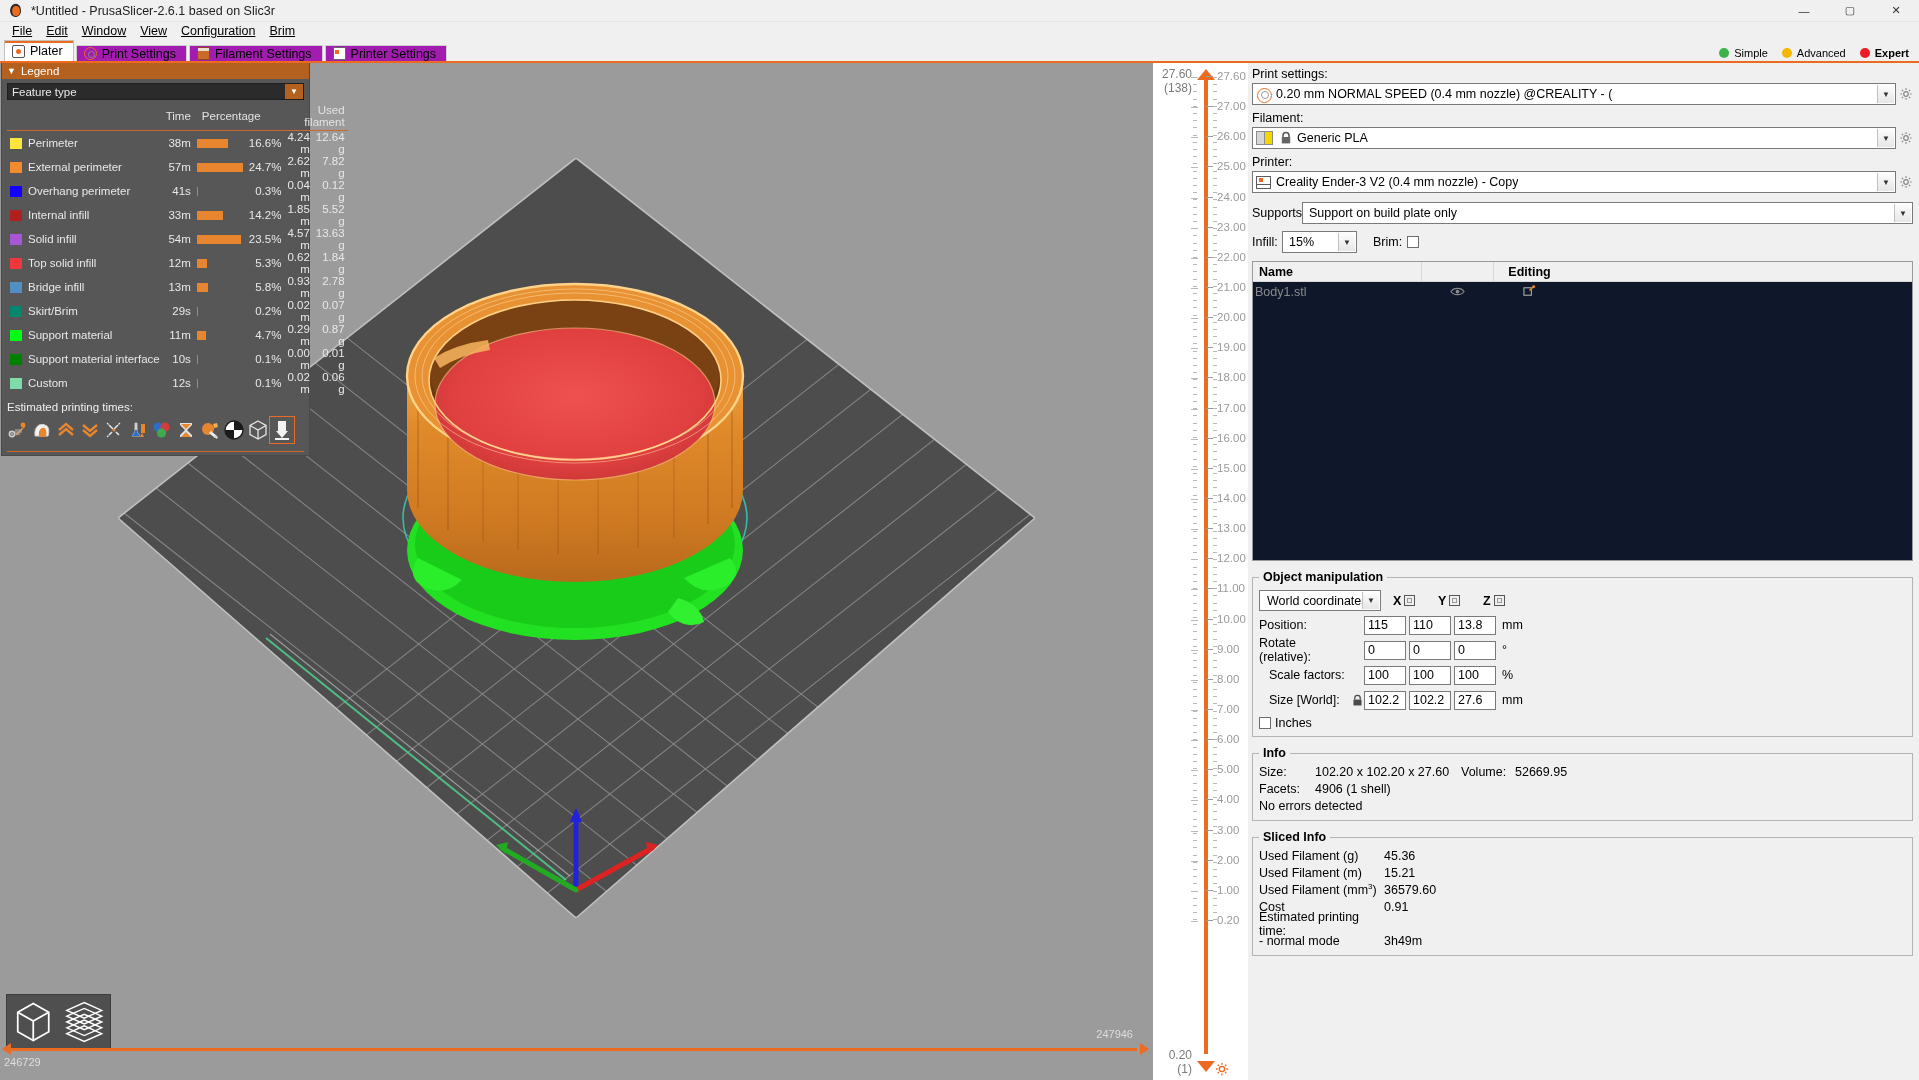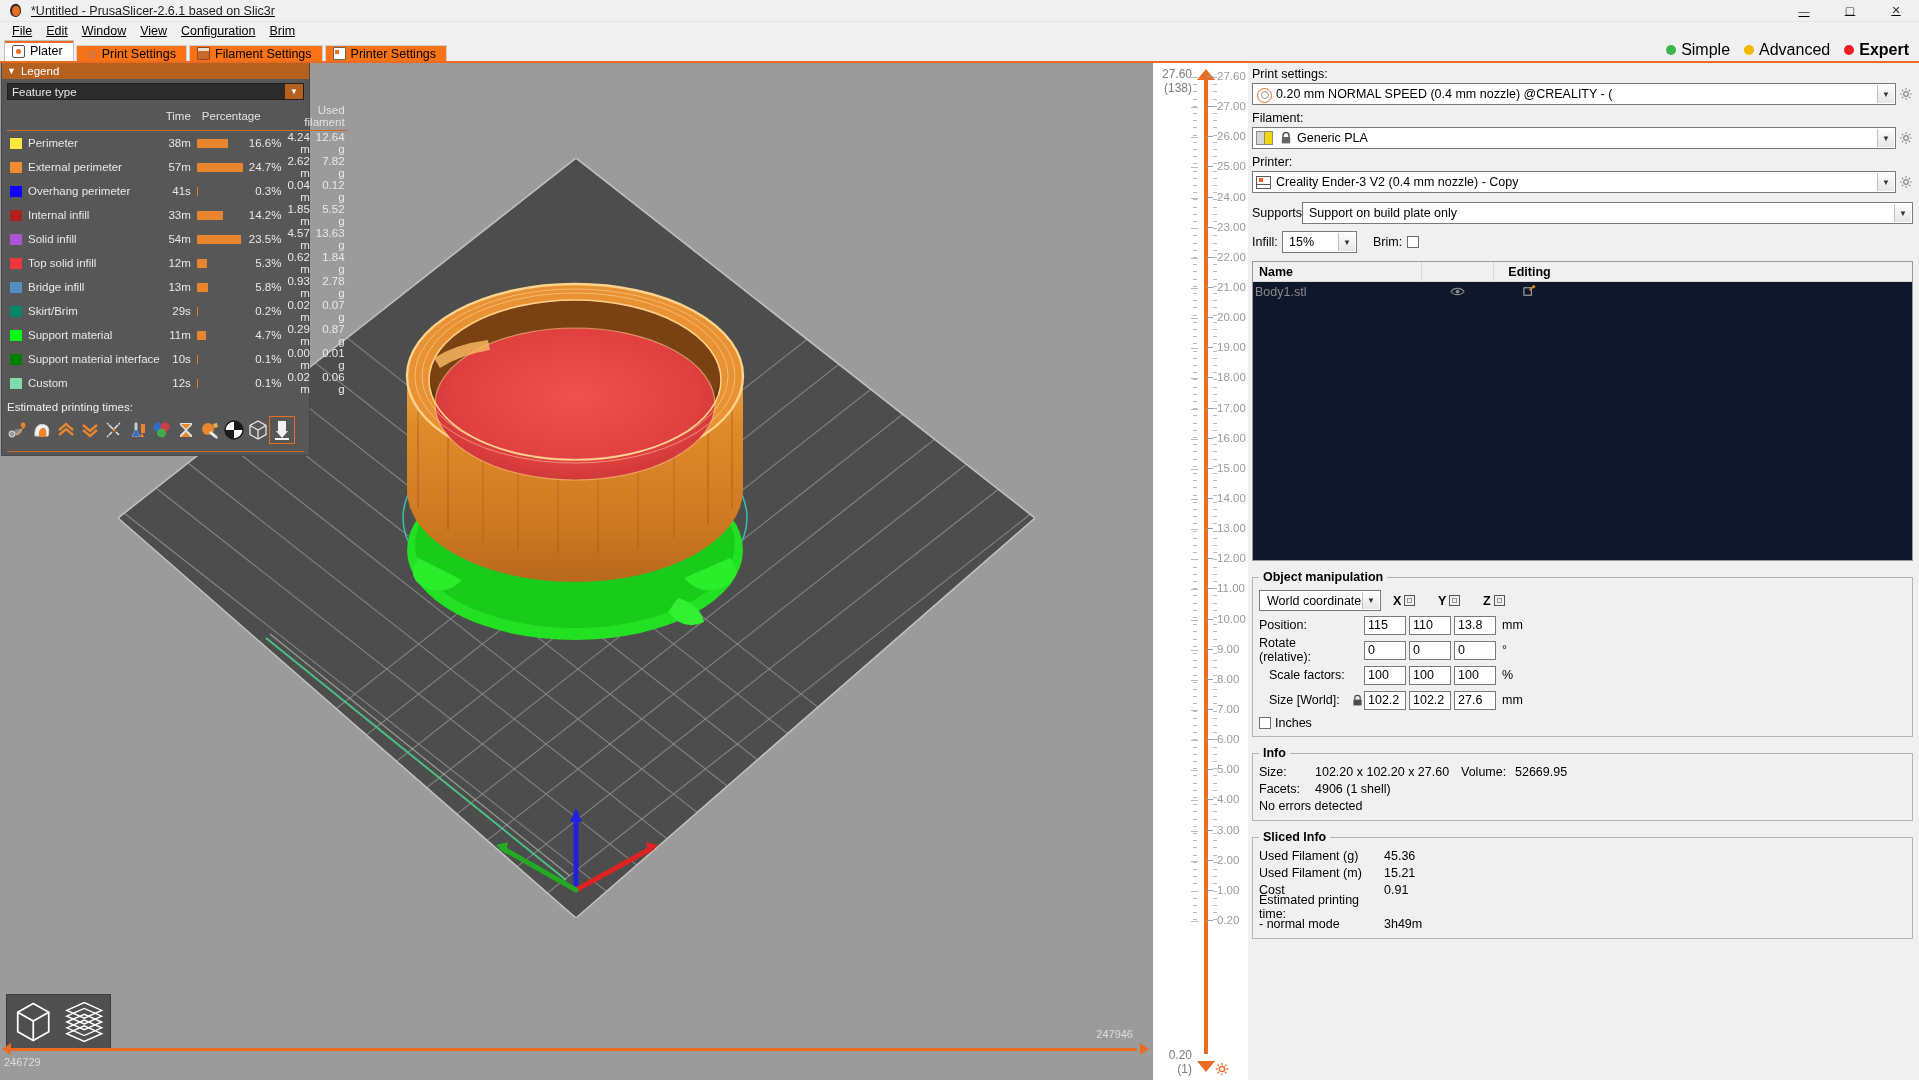--- a/index.html
+++ b/index.html
@@ -9,21 +9,20 @@
     font-size: 13px;
     background:#f0f0f0;
     color:#000;
     -webkit-font-smoothing: antialiased;
   }
 
   
   .titlebar {
     height:22px; background:#f0f0f0; display:flex; align-items:center;
     border-bottom:1px solid #e4e4e4;
-    text-decoration:underline;
   }
   .titlebar .appicon {
     width:16px;height:16px;margin:0 7px 0 8px;position:relative;
   }
   .titlebar .appicon .s1{
     position:absolute;left:2px;top:1px;width:11px;height:13px;
     background:#2b2b2b;border-radius:55% 45% 50% 50% / 60% 40% 55% 45%;
     transform:rotate(-12deg);
   }
   .titlebar .appicon .s2{
@@ -49,39 +48,39 @@
   .menubar .mi u { text-decoration: underline; }
 
   
   .tabstrip {
     height:21px; background:#f0f0f0; display:flex; align-items:flex-end;
     padding-left:4px; position:relative;
   }
   .tab {
     display:flex; align-items:center; gap:5px;
     height:16px; padding:0 10px 0 7px;
-    background:#f97316; border:1px solid #cfcfcf; border-bottom:none;
+    background:#a21caf; border:1px solid #cfcfcf; border-bottom:none;
     font-size:12.5px; color:#000; margin-right:2px; position:relative;
   }
   .tab.active { background:#fff; height:21px; border-color:#c0c0c0; }
   .tab.active::before{
     content:""; position:absolute; left:0; right:0; top:0; height:2px; background:#ed6b21;
   }
   .tab .ticon{ width:13px;height:13px; flex:none; position:relative; }
   .ic-plater{ border:1.5px solid #555; border-radius:2px; background:#fff; }
   .ic-plater::after{ content:""; position:absolute; left:3px; top:3px; width:5px;height:5px;border-radius:50%; background:#ed6b21;}
   .ic-print{ border:1.6px solid #ed6b21; border-radius:50%; }
   .ic-print::after{content:"";position:absolute;left:3px;top:3px;width:5px;height:5px;border:1.4px solid #888;border-radius:50%;}
   .ic-filament{ background:#c96a2b; border:1.5px solid #8a4a1d; border-radius:1px;}
   .ic-filament::after{content:"";position:absolute;left:0;top:0;right:0;height:3px;background:#eadfcf;}
   .ic-printer{ border:1.5px solid #666; background:#fff;border-radius:1px;}
   .ic-printer::after{content:"";position:absolute;left:1.5px;top:1.5px;width:4px;height:4px;background:#ed6b21;}
 
   .modes { margin-left:auto; display:flex; align-items:center; gap:14px; padding:0 10px 2px 0; }
-  .mode { display:flex;align-items:center;gap:5px; font-size:16px; }
+  .mode { display:flex;align-items:center;gap:5px; font-size:11px; }
   .mode .dot{ width:10px;height:10px;border-radius:50%; }
   .mode.expert b{ font-weight:bold; }
 
   
   .body-area{ position:absolute; left:0; top:61px; right:0; bottom:0; }
 
   
   .viewport{
     position:absolute; left:0; top:0; width:1153px; bottom:0;
     background:#9b9b9b; overflow:hidden; border-top:2px solid #ed6b21;
@@ -1315,20 +1314,24 @@
       <div>
           <div class="sliced-row">
             <span class="k">Used Filament (g)</span>
             <span>45.36</span>
           </div>
           <div class="sliced-row">
             <span class="k">Used Filament (m)</span>
             <span>15.21</span>
           </div>
           <div class="sliced-row">
+            <span class="k">Used Filament (mm<span class="sup">3</span>)</span>
+            <span>36579.60</span>
+          </div>
+          <div class="sliced-row">
             <span class="k">Cost</span>
             <span>0.91</span>
           </div>
           <div class="sliced-row">
             <span class="k">Estimated printing time:</span>
             <span></span>
           </div>
           <div class="sliced-row">
             <span class="k"> - normal mode</span>
             <span>3h49m</span>

